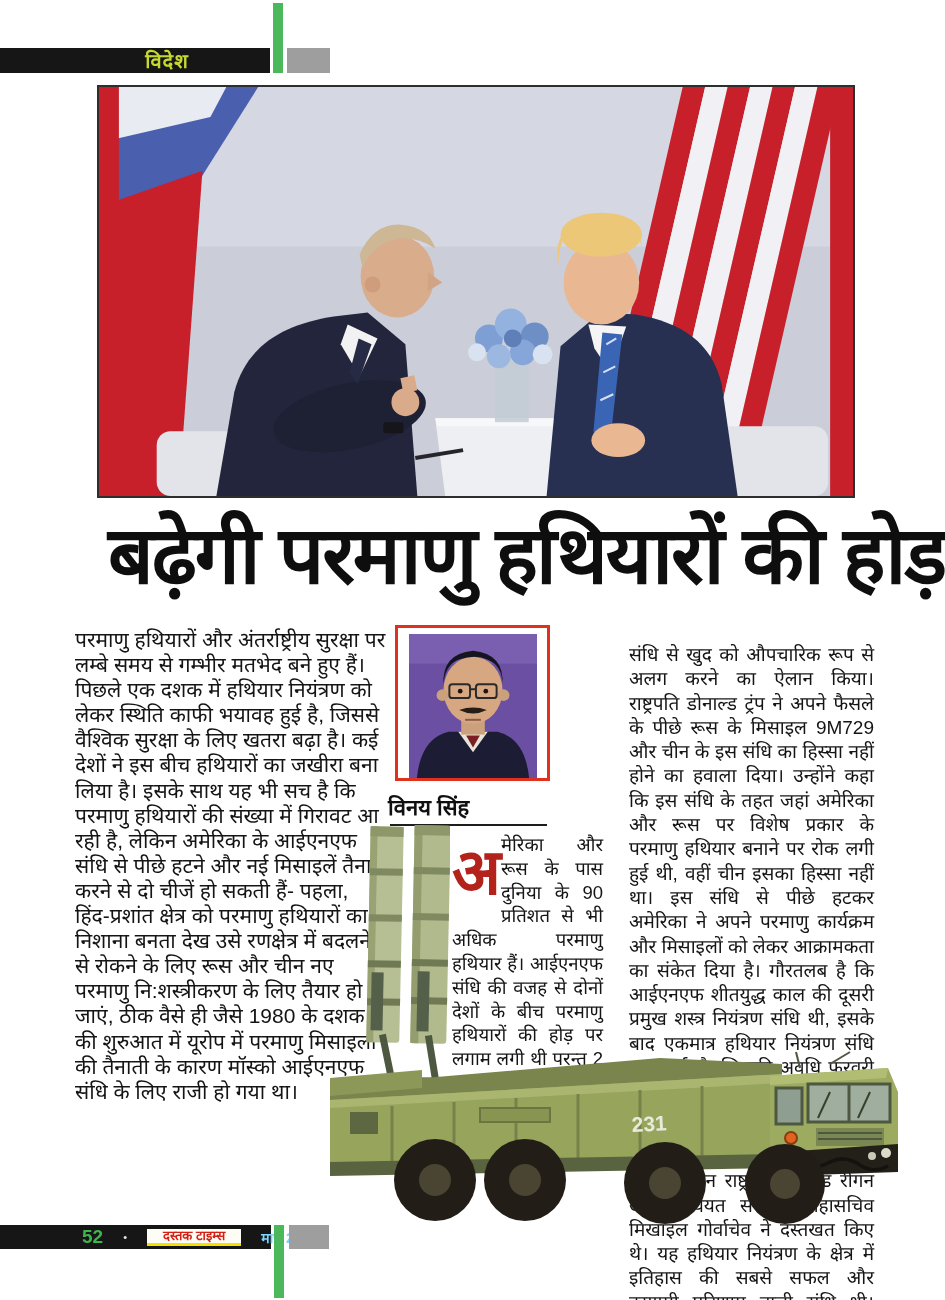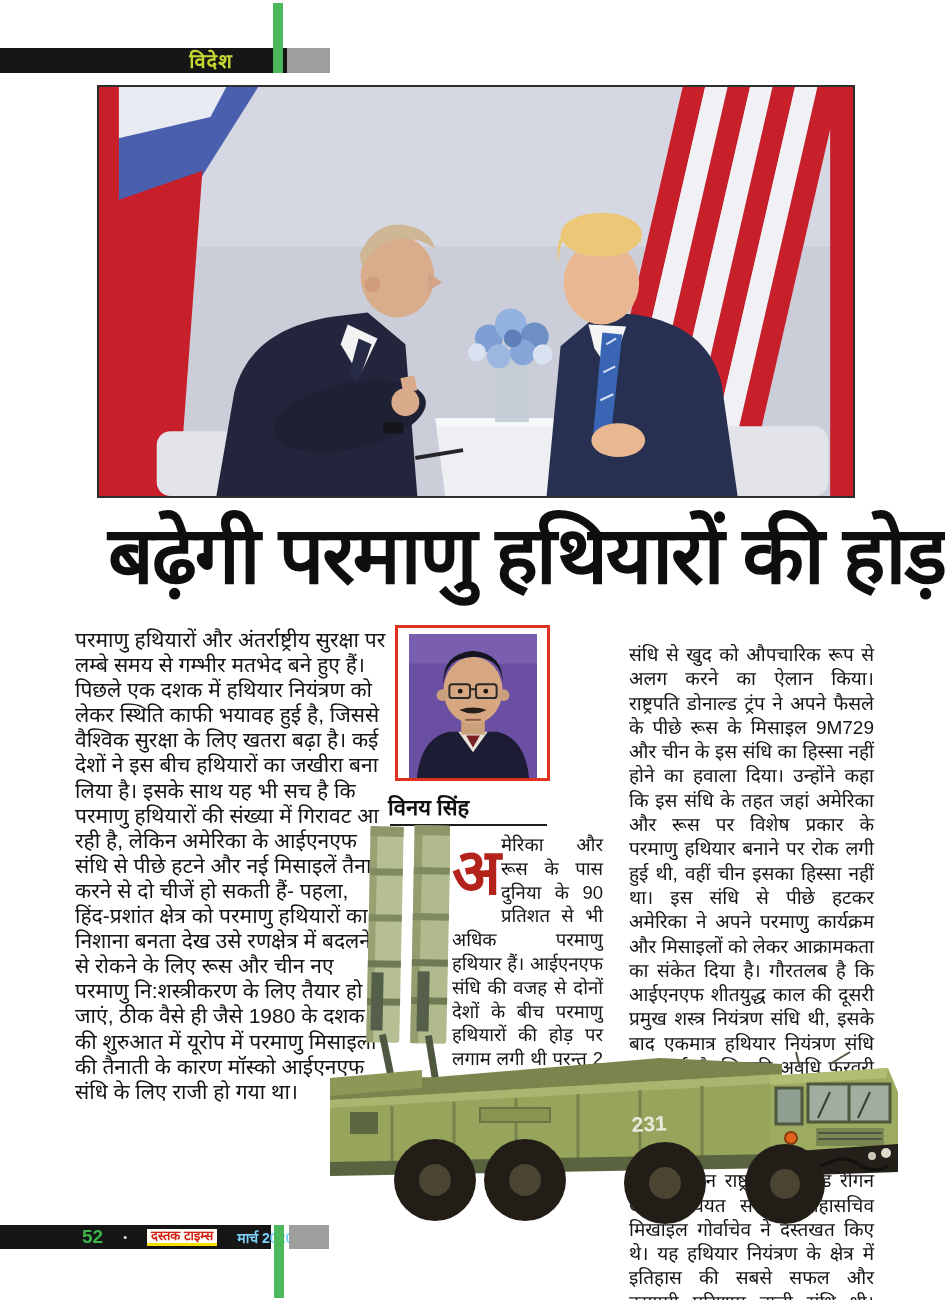--- a/index.html
+++ b/index.html
@@ -1,21 +1,21 @@
 <!DOCTYPE html>
 <html><head>
 <meta charset="utf-8">
 <style>
   html,body{margin:0;padding:0;background:#ffffff;}
   .page{position:relative;width:945px;height:1300px;background:#fff;overflow:hidden;
         font-family:"Liberation Sans",sans-serif;color:#141414;}
 
   
   .section-bar{position:absolute;left:0;top:48px;width:270px;height:25px;background:#161616;
-               display:flex;align-items:center;justify-content:center;padding-left:44px;}
+               display:flex;align-items:center;justify-content:center;}
   .section-label{color:#c6d832;font-size:20px;font-weight:bold;padding-left:64px;letter-spacing:1px;}
   .vbar-top{position:absolute;left:273px;top:3px;width:10px;height:70px;background:#4cb85c;}
   .gray-top{position:absolute;left:287px;top:48px;width:43px;height:25px;background:#9e9e9e;}
 
   
   .main-photo{position:absolute;left:97px;top:85px;width:758px;height:413px;
               border:2px solid #2e2e2e;box-sizing:border-box;background:#c9ccd9;}
   .main-photo svg{display:block;width:100%;height:100%;}
 
   
@@ -51,21 +51,21 @@
 
   .truck{position:absolute;left:330px;top:1050px;width:615px;height:175px;}
   .truck svg{display:block;width:100%;height:100%;}
 
   
   .footer-bar{position:absolute;left:0;top:1225px;width:271px;height:24px;background:#161616;
               display:flex;align-items:center;gap:20px;padding-left:82px;box-sizing:border-box;}
   .page-number{color:#3cb54a;font-weight:bold;font-size:19px;}
   .footer-dot{color:#e8e8e8;font-size:11px;}
   .logo-chip{background:#fdfdf5;color:#d42015;font-weight:bold;font-size:13px;line-height:14px;
-             padding:0 4px;border-bottom:3px solid #f5e000;white-space:nowrap;}
+             padding:0 16px;border-bottom:3px solid #f5e000;white-space:nowrap;}
   .issue{color:#7dd3fc;font-weight:bold;font-size:14px;white-space:nowrap;}
   .vbar-bottom{position:absolute;left:274px;top:1225px;width:10px;height:73px;background:#4cb85c;}
   .gray-bottom{position:absolute;left:289px;top:1225px;width:40px;height:24px;background:#9e9e9e;}
 </style>
 </head>
 <body>
 
 <div class="page">
 
   <div class="section-bar">

